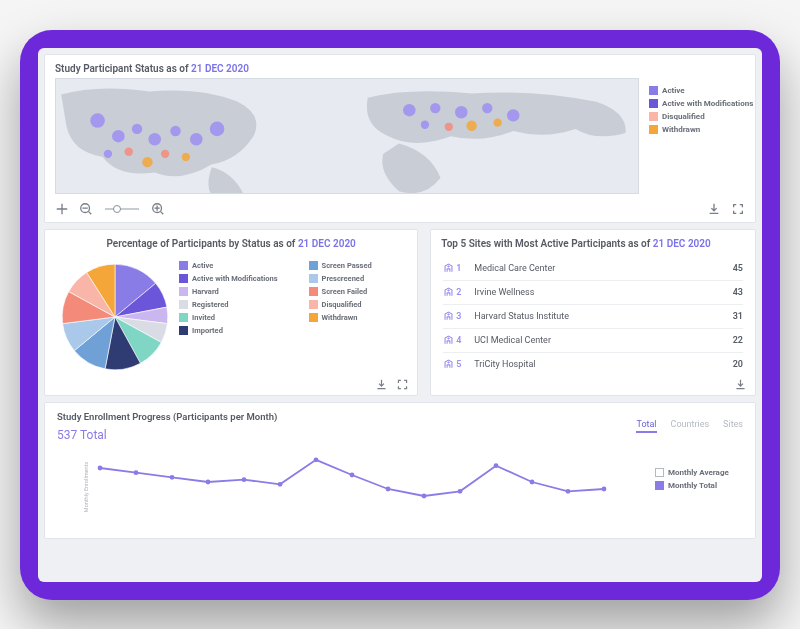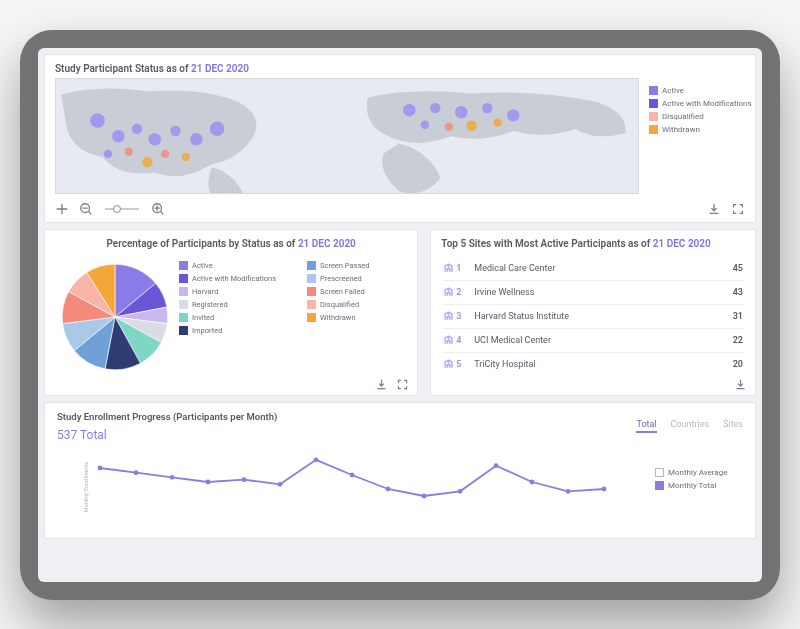--- a/index.html
+++ b/index.html
@@ -8,21 +8,21 @@
     background: #f5f5f5;
     display: flex;
     align-items: center;
     justify-content: center;
     min-height: 100vh;
     padding: 20px;
   }
   .tablet {
     width: 760px;
     height: 570px;
-    background: #737373;
+    background: #6d28d9;
     border-radius: 32px;
     padding: 18px;
     box-shadow: 0 25px 50px rgba(0,0,0,.35);
     position: relative;
   }
   .screen {
     width: 100%;
     height: 100%;
     background: #eef0f4;
     border-radius: 6px;
@@ -60,20 +60,21 @@
   .map-area svg { position:absolute; inset:0; }
   .continent { fill:#c8cdd6; }
   .bubble { fill:#9c8df2; opacity:.85; }
   .bubble.orange { fill:#f4a638; }
   .bubble.coral { fill:#f48a7a; }
   .map-legend, .pie-legend, .line-legend {
     font-size: 8px;
     color: #6a6e78;
     padding: 6px 19px 0 4px;
     width: 110px;
+    font-weight: bold;
   }
   .legend-row { display:flex; align-items:center; gap:4px; padding:2px 0; white-space: nowrap; }
   .swatch { width:9px; height:9px; display:inline-block; flex-shrink:0; }
   .toolbar {
     display:flex; justify-content:space-between; align-items:center;
     padding: 4px 10px 6px; font-size:10px; color:#8b8f99;
   }
   .toolbar .left, .toolbar .right { display:flex; gap:10px; align-items:center; }
   .icon-btn { cursor:pointer; display:inline-flex; align-items:center; }
   .icon-btn svg { width:14px; height:14px; stroke:#7a7e88; fill:none; stroke-width:1.5; }

